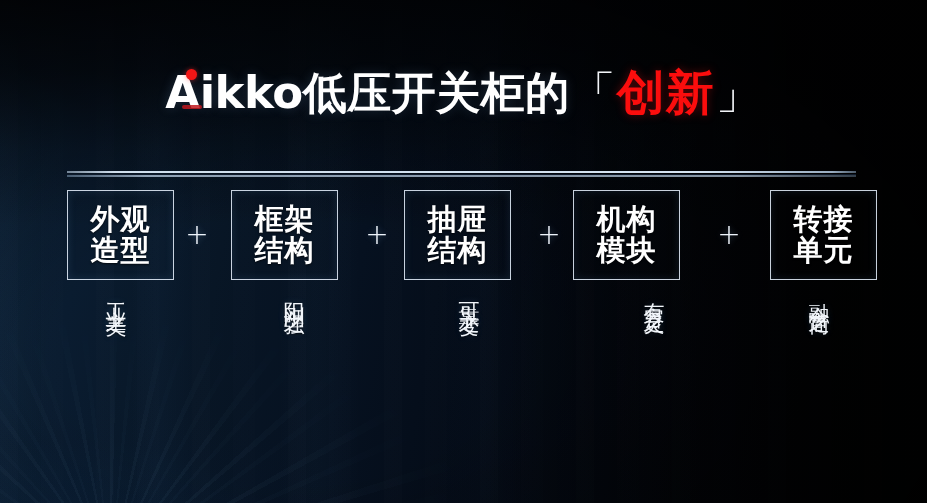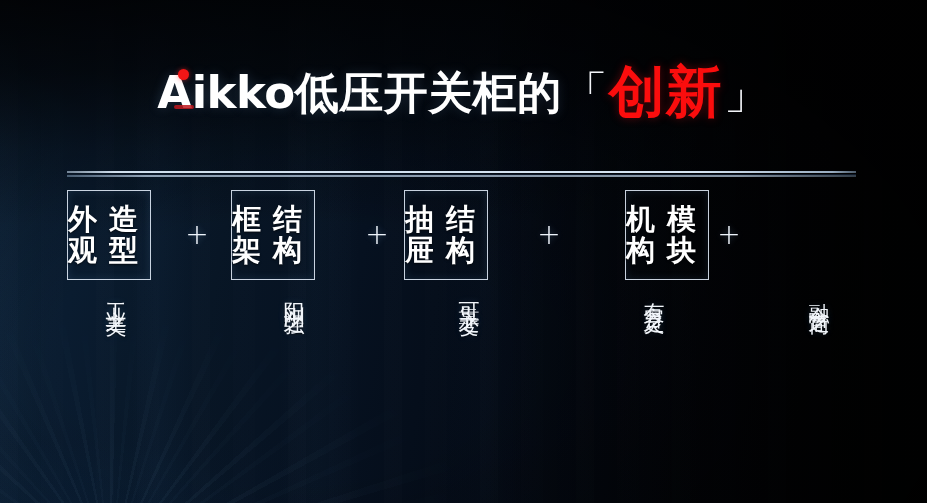--- a/index.html
+++ b/index.html
@@ -84,39 +84,39 @@
   .logo-dot{
     position:absolute;left:21px;top:3px;width:11px;height:11px;border-radius:50%;
     background:#f21616;box-shadow:0 0 5px rgba(255,40,40,.55);
   }
   .logo-underdot{
     position:absolute;left:17px;top:39px;width:20px;height:4px;border-radius:2px;
     background:rgba(190,25,30,.85);filter:blur(.6px);
   }
   .t-bracket{font-size:45px;color:#f2f4f8;font-weight:500;padding:0 1px;}
   .t-red{
-    font-size:56px;font-weight:bold;color:#fb0d0d;letter-spacing:1px;
+    font-size:48px;font-weight:bold;color:#fb0d0d;letter-spacing:1px;
     text-shadow:0 0 10px rgba(255,20,20,.35);
   }
 
   
   #divider{position:absolute;left:67px;top:171px;width:789px;height:7px;z-index:5;}
   .div-l1{position:absolute;left:0;top:0;width:100%;height:2px;
     background:linear-gradient(90deg,rgba(205,225,245,.55) 0%,rgba(225,240,255,.92) 6%,rgba(225,240,255,.95) 80%,rgba(190,215,240,.8) 97%,rgba(150,180,210,.5) 100%);}
   .div-l2{position:absolute;left:0;top:2.5px;width:100%;height:1.5px;background:rgba(15,28,45,.9);}
   .div-l3{position:absolute;left:0;top:4px;width:100%;height:1.5px;
     background:linear-gradient(90deg,rgba(150,180,210,.45) 0%,rgba(200,220,242,.7) 10%,rgba(195,216,238,.68) 85%,rgba(130,160,190,.38) 100%);}
 
   
   #row{position:absolute;left:0;top:190px;width:927px;height:100px;z-index:6;}
   .cell{position:absolute;top:0;}
   .tbox{
-    box-sizing:border-box;width:84px;height:90px;
+    box-sizing:border-box;width:107px;height:90px;
     border:1.6px solid rgba(228,238,250,.88);
-    display:flex;flex-direction:row;align-items:center;justify-content:center;
+    display:flex;flex-direction:column;align-items:center;justify-content:center;
     box-shadow:0 0 9px rgba(120,180,235,.12) inset;
   }
   .tbox span{
     display:block;font-size:29px;line-height:1.07;font-weight:bold;color:#ffffff;
     letter-spacing:1px;text-shadow:0 1px 2px rgba(0,0,0,.65);
   }
   .plus{
     position:absolute;top:32px;width:26px;height:26px;
     font-size:28px;line-height:26px;text-align:center;color:#eef4fb;font-weight:300;
     text-shadow:0 0 6px rgba(160,210,255,.3);
@@ -176,28 +176,34 @@
     <div class="plus" style="left:364px">+</div>
 
     <div class="cell" style="left:404px">
       <div class="tbox">
         <span>抽屉</span>
         <span>结构</span>
       </div>
     </div>
     <div class="plus" style="left:536px">+</div>
 
-    <div class="cell" style="left:625px">
+    <div class="cell" style="left:573px">
       <div class="tbox">
         <span>机构</span>
         <span>模块</span>
       </div>
     </div>
     <div class="plus" style="left:716px">+</div>
 
+    <div class="cell" style="left:770px">
+      <div class="tbox">
+        <span>转接</span>
+        <span>单元</span>
+      </div>
+    </div>
   </div>
 
   <div id="caps">
     <div class="cap" style="left:90px">工业之美</div>
     <div class="cap" style="left:268px">阳刚之强</div>
     <div class="cap" style="left:443px">可靠之变</div>
     <div class="cap" style="left:628px">有容之灵</div>
     <div class="cap" style="left:793px">融合之简</div>
   </div>
 

